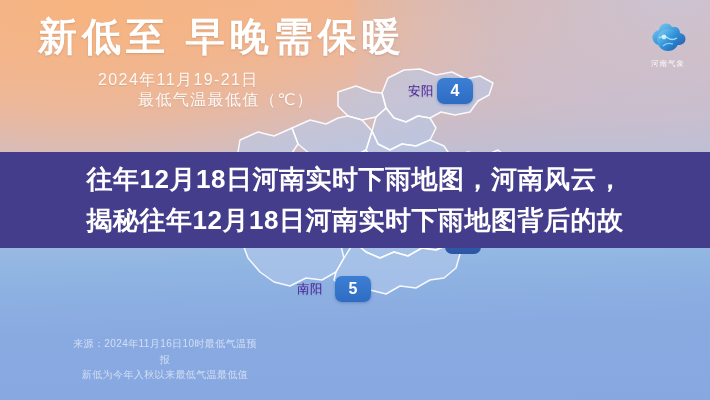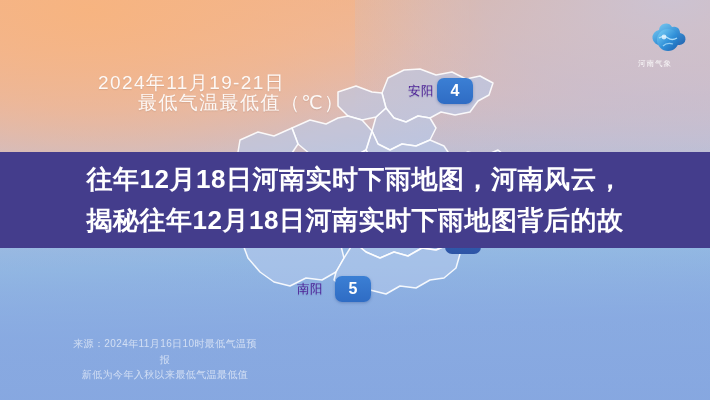--- a/index.html
+++ b/index.html
@@ -77,36 +77,36 @@
     letter-spacing: 5px;
     font-weight: 700;
     color: #ffffff;
     text-shadow: 0 1px 2px rgba(150,110,90,0.35);
     white-space: nowrap;
   }
   .sub-date, .sub-metric {
     position: absolute;
     left: 98px;
     color: rgba(255,255,255,0.92);
-    font-size: 19px;
+    font-size: 16px;
     letter-spacing: 1.4px;
     white-space: nowrap;
     text-shadow: 0 1px 1px rgba(160,120,100,0.25);
   }
   .sub-date  { top: 70px; }
   .sub-metric{ top: 90px; margin-left: 40px; }
 
   
   .logo-wrap {
     position: absolute;
     left: 638px;
     top: 18px;
     width: 60px;
     height: 56px;
-    text-align: left;
+    text-align: center;
   }
   .logo-wrap svg { display: block; margin: 0 auto; }
   .logo-text {
     margin-top: 1px;
     font-size: 7.5px;
     letter-spacing: 1px;
     color: rgba(255,255,255,0.9);
     white-space: nowrap;
   }
 
@@ -242,20 +242,21 @@
                  L440 210 L452 216 L458 230 L450 244 L436 250 L422 248 L408 256
                  L394 252 L380 258 L366 252 L354 242 Z"></path>
 
         <path d="M336 272 L344 258 L354 242 L366 252 L380 258 L394 252 L408 256
                  L422 248 L436 250 L450 244 L460 254 L456 268 L444 278 L430 280
                  L416 288 L400 286 L386 294 L370 290 L356 294 L344 288 L334 280 Z"></path>
       </g>
     </svg>
   </div>
 
+  <div class="headline">新低至  早晚需保暖</div>
   <div class="sub-date">2024年11月19-21日</div>
   <div class="sub-metric">最低气温最低值（℃）</div>
 
   <div class="logo-wrap">
     <span>
       <svg width="44" height="40" viewBox="0 0 44 40" xmlns="http://www.w3.org/2000/svg">
         <defs>
           <linearGradient id="gl" x1="0" y1="0" x2="1" y2="1">
             <stop offset="0%" stop-color="#7fd4f7"></stop>
             <stop offset="55%" stop-color="#2f8fd8"></stop>

